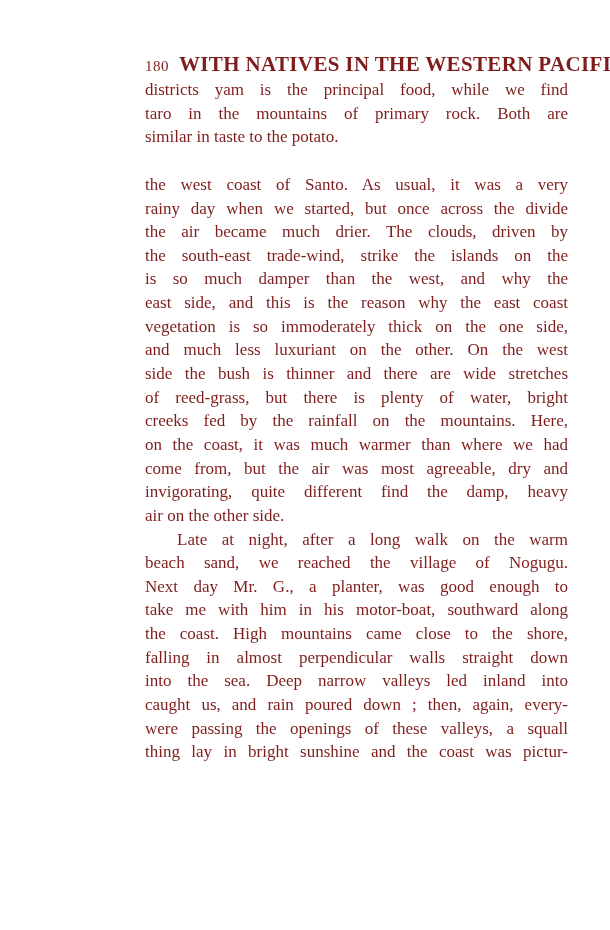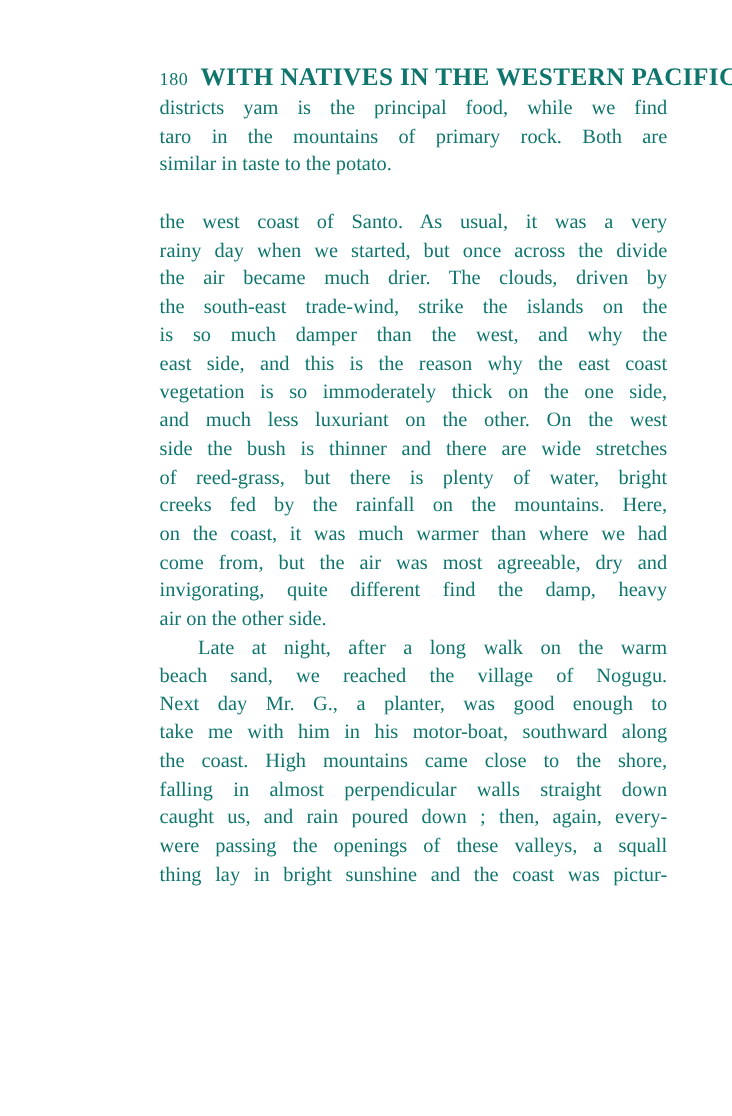--- a/index.html
+++ b/index.html
@@ -8,24 +8,24 @@
       background: #ffffff;
     }
     body {
       width: 610px;
       height: 930px;
       position: relative;
       overflow: hidden;
     }
     .page {
       position: absolute;
-      left: 133px;
+      left: 145px;
       top: 50px;
       width: 423px;
-      color: #0f766e;
+      color: #7f1d1d;
       font-family: "Liberation Serif", "DejaVu Serif", serif;
     }
     .running-head {
       display: flex;
       align-items: baseline;
       font-size: 15.5px;
       height: 28px;
       line-height: 28px;
       margin-bottom: 0;
       white-space: nowrap;
@@ -102,19 +102,20 @@
       <span class="line last">air on the other side.</span>
     </div>
 
     <div class="paragraph">
       <span class="line indent">Late at night, after a long walk on the warm</span>
       <span class="line">beach sand, we reached the village of Nogugu.</span>
       <span class="line">Next day Mr. G., a planter, was good enough to</span>
       <span class="line">take me with him in his motor-boat, southward along</span>
       <span class="line">the coast.  High mountains came close to the shore,</span>
       <span class="line">falling in almost perpendicular walls straight down</span>
+      <span class="line">into the sea.  Deep narrow valleys led inland into</span>
       <span class="line">caught us, and rain poured down ; then, again, every-</span>
       <span class="line">were passing the openings of these valleys, a squall</span>
       <span class="line">thing lay in bright sunshine and the coast was pictur-</span>
     </div>
 
   </div>
 </div>
 
 </body></html>

